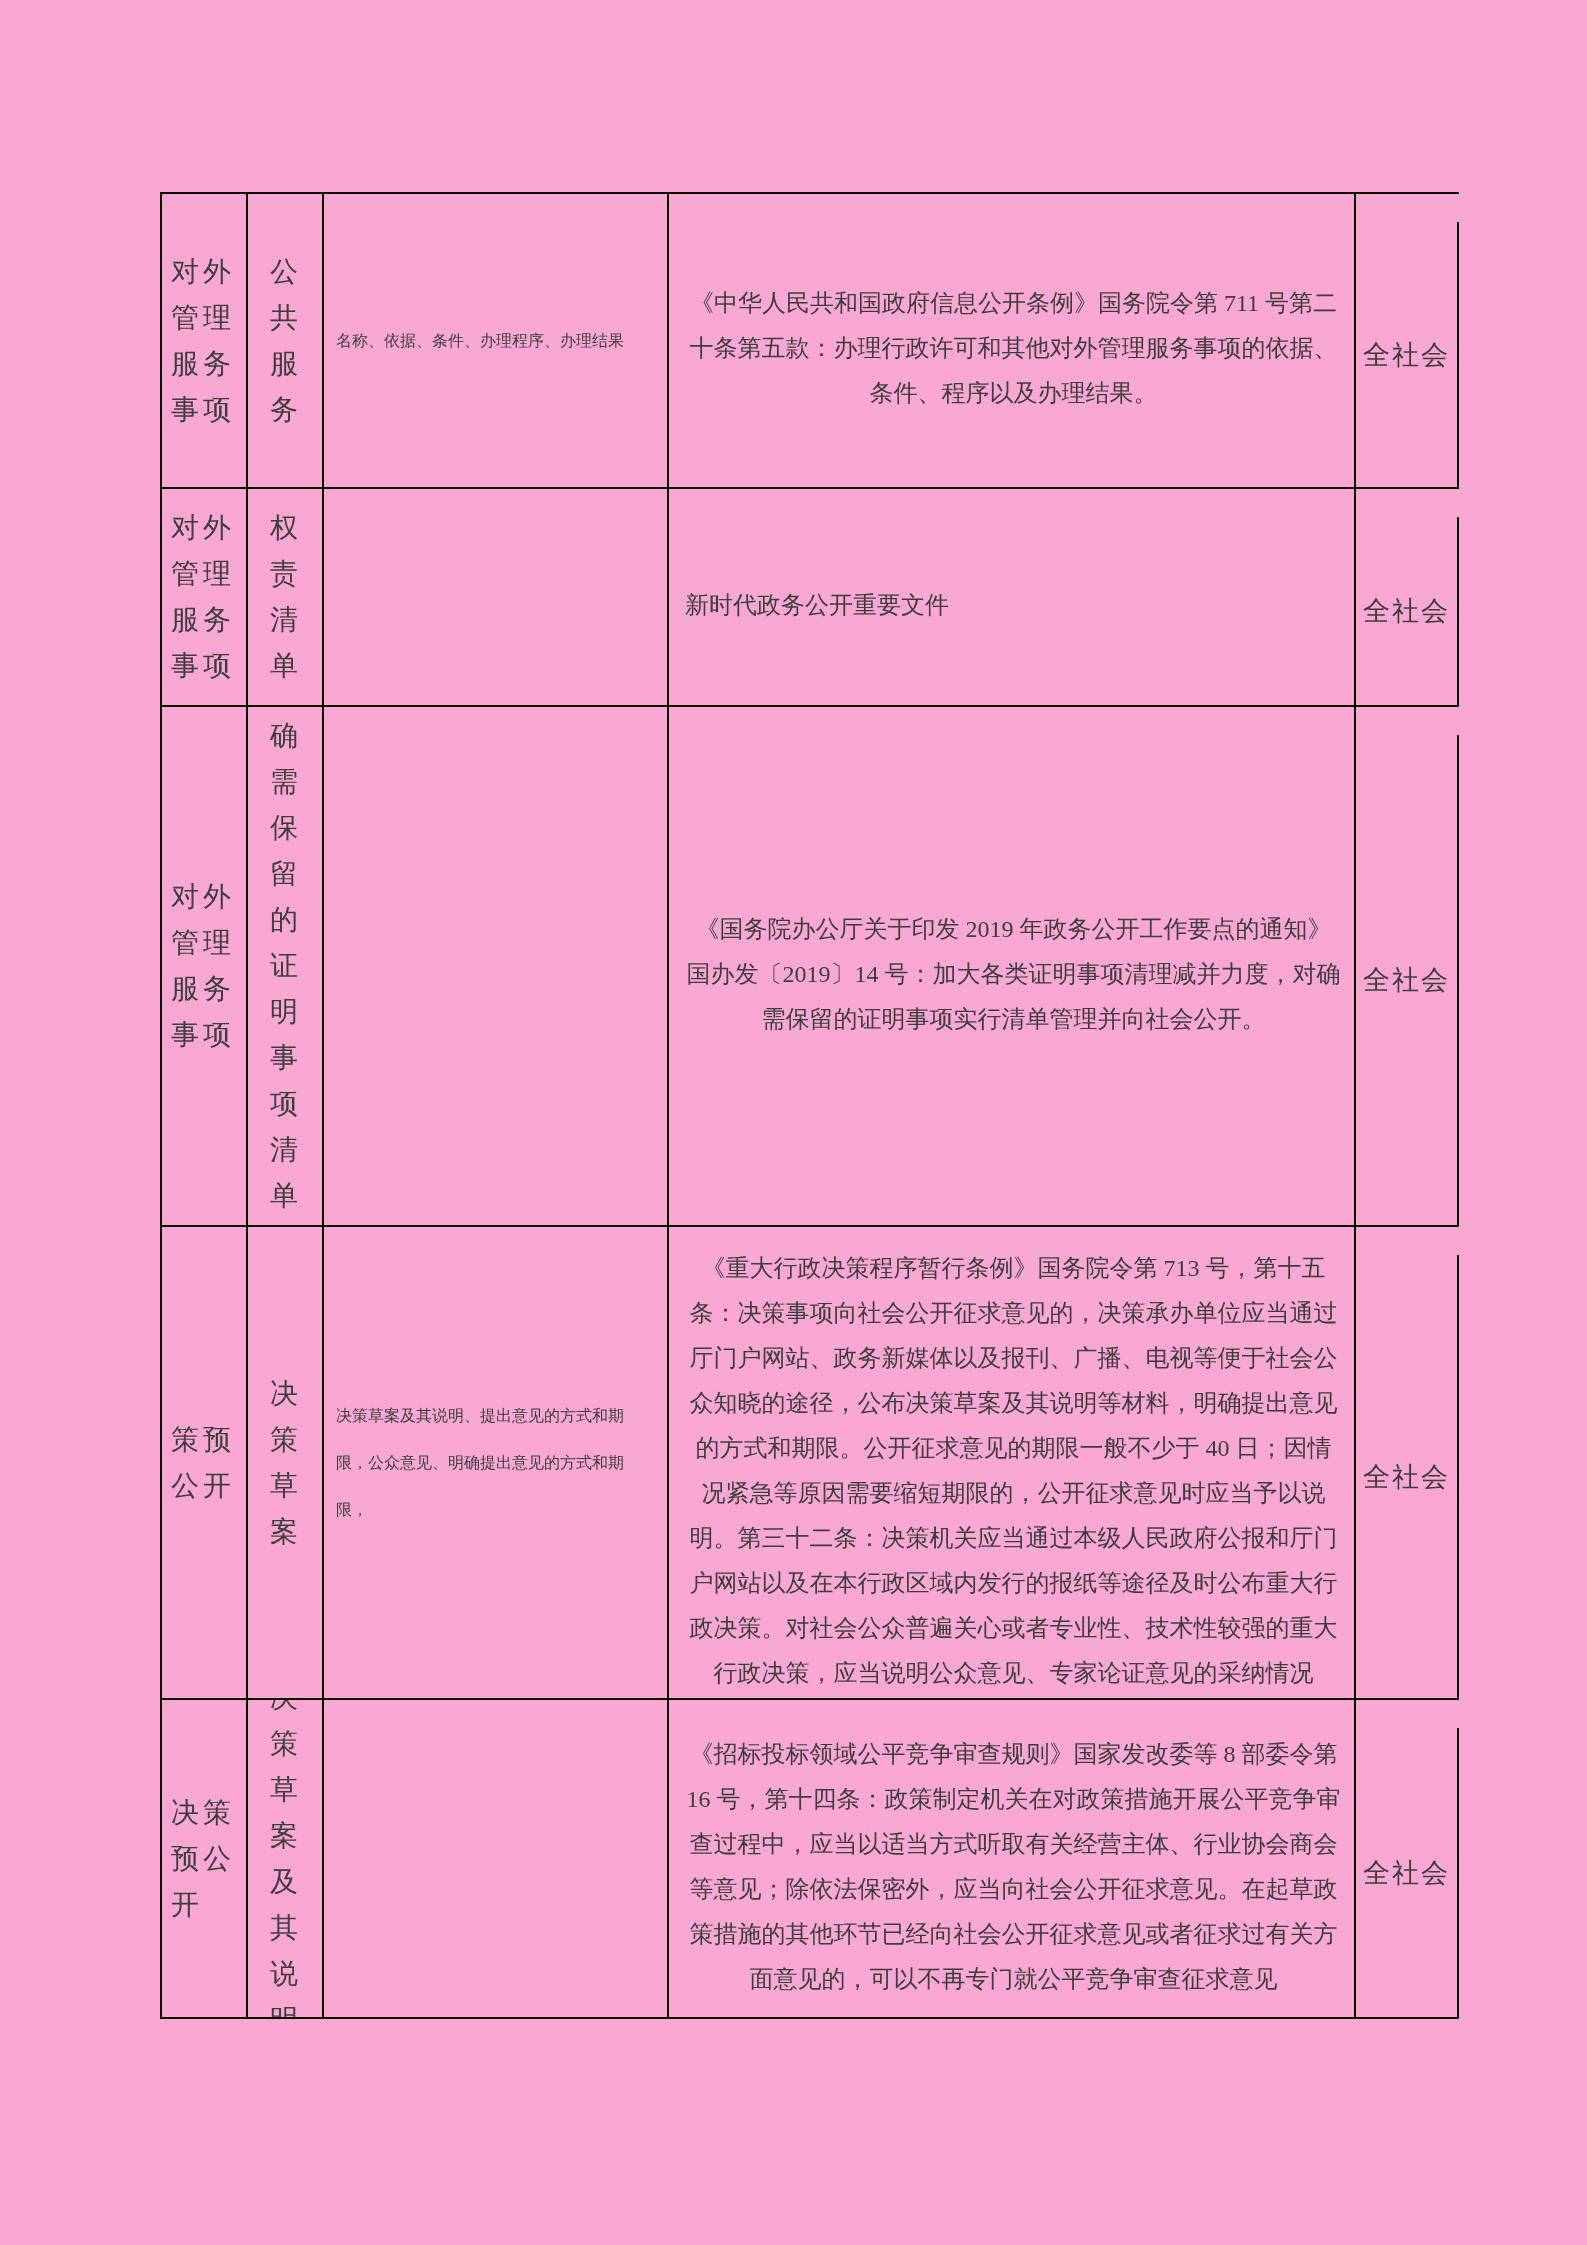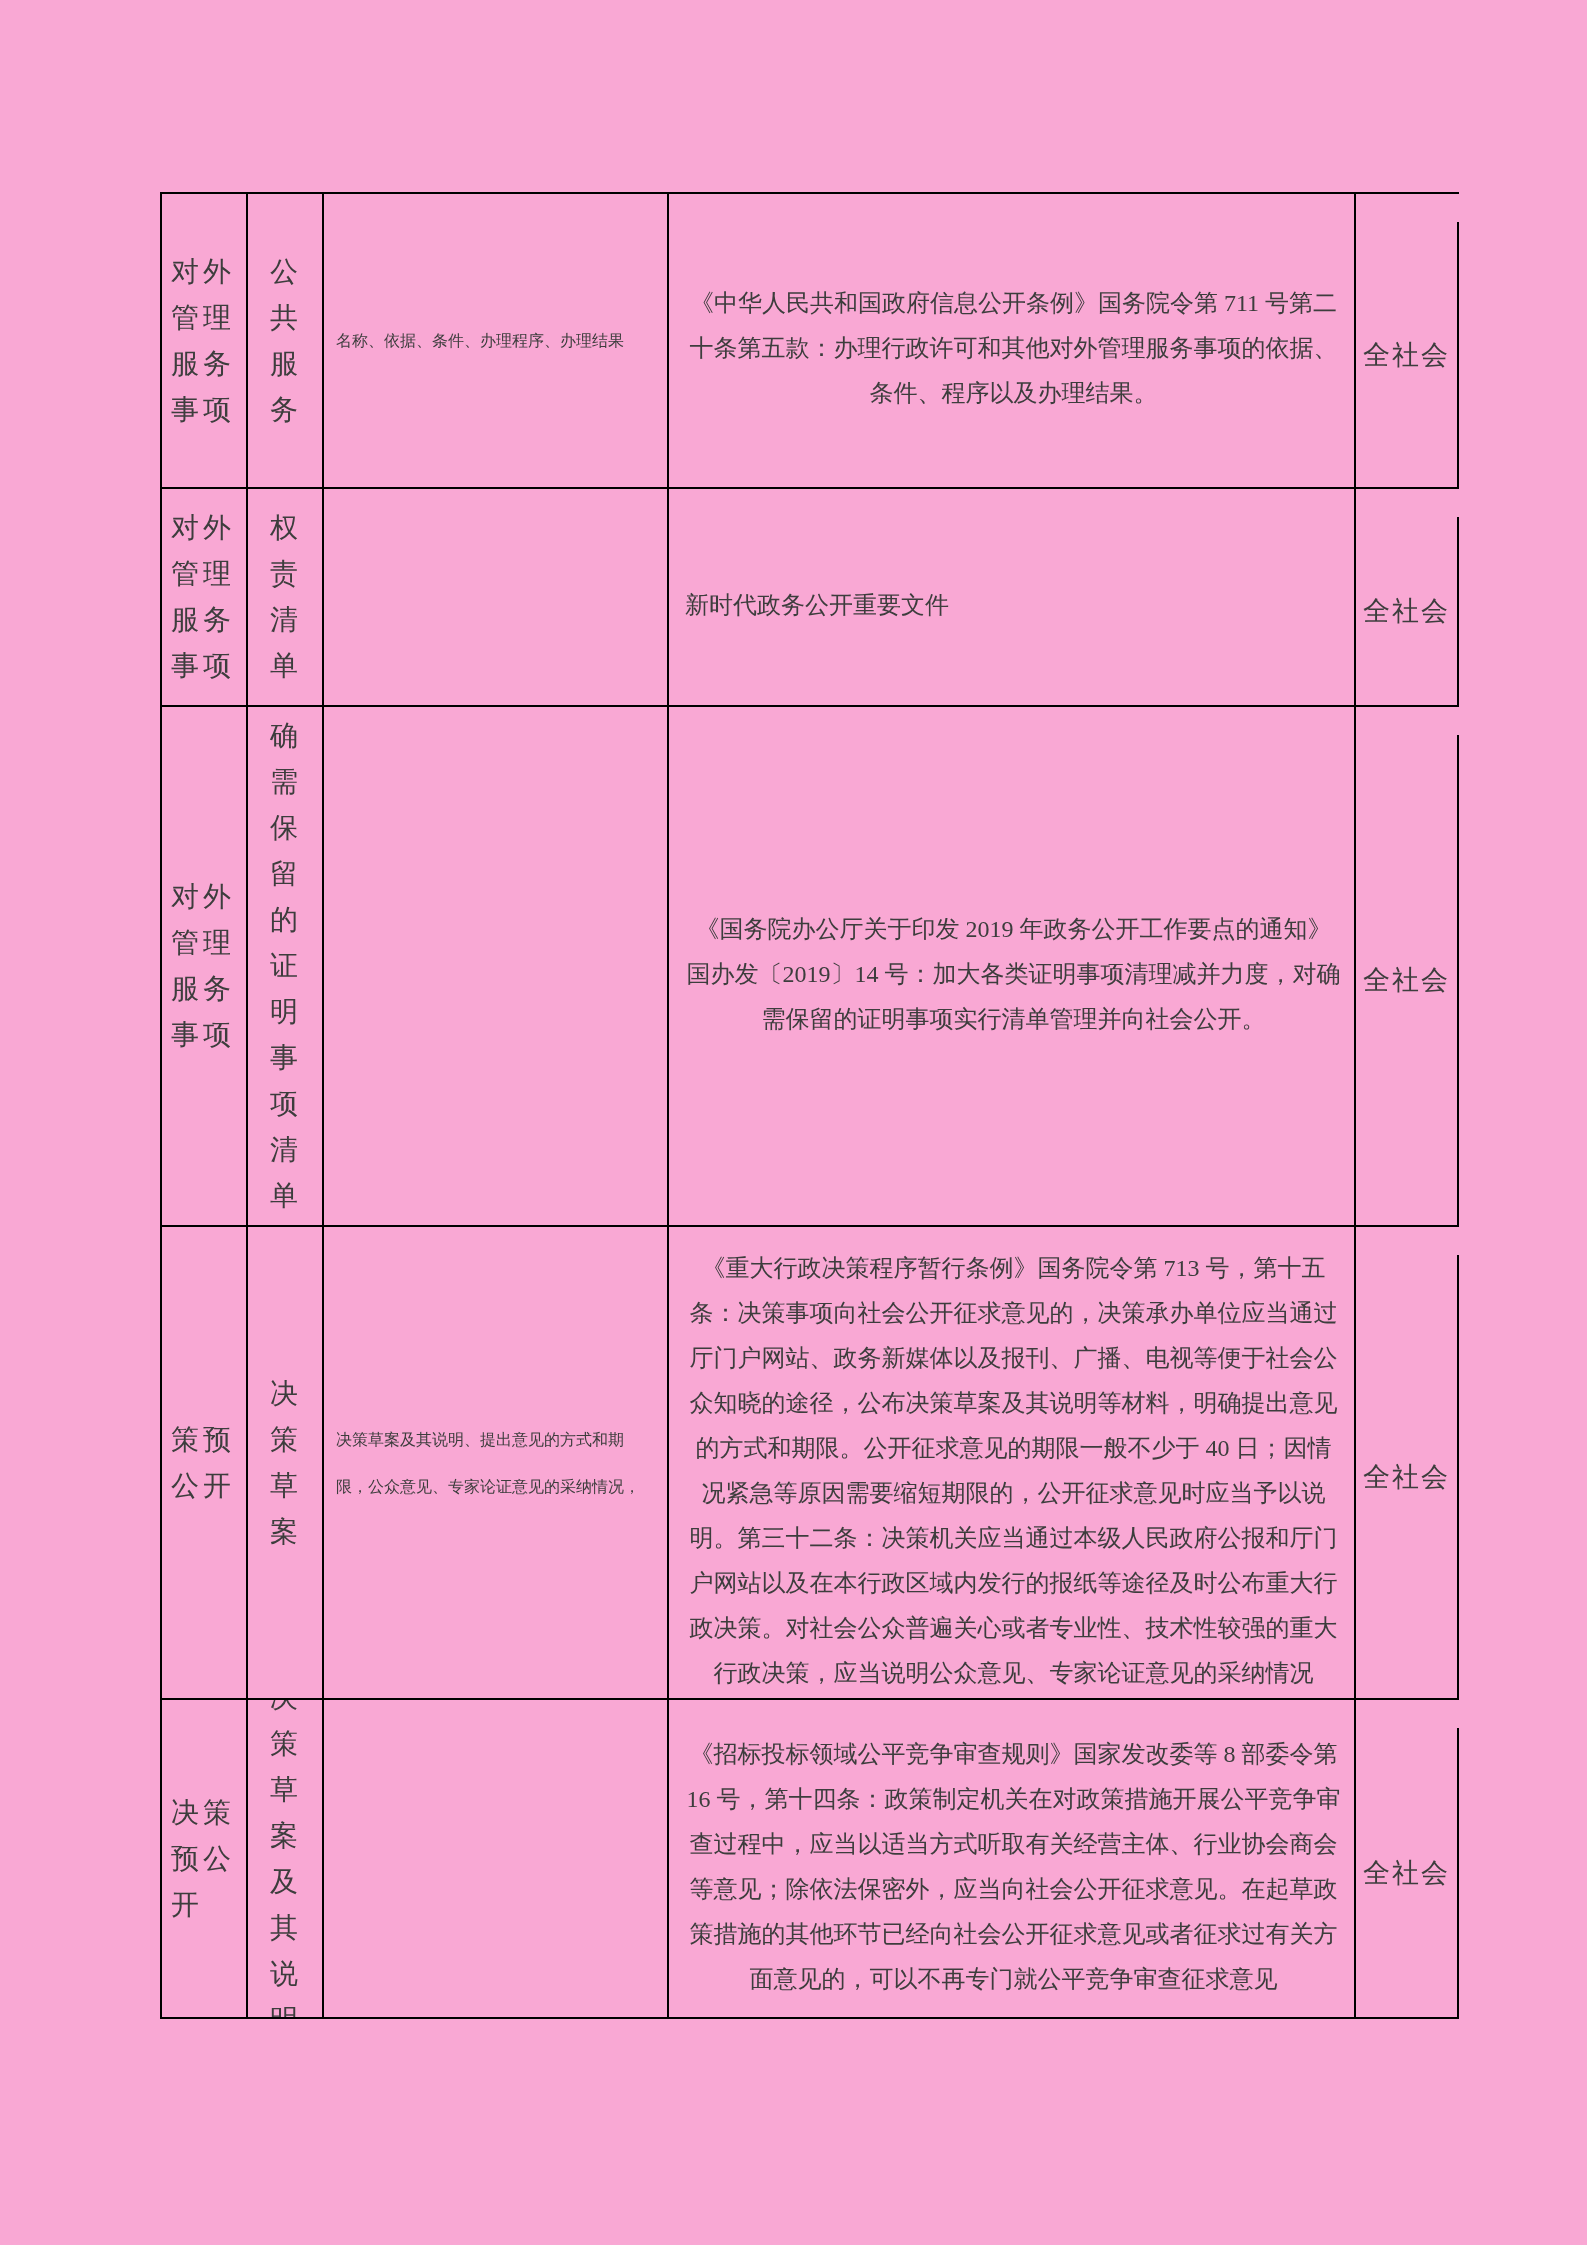--- a/index.html
+++ b/index.html
@@ -138,21 +138,21 @@
       <span class="txt">全社会</span>
     </div>
 
     <div class="cell cat">
       <span class="cat-stack txt">策预公开</span>
     </div>
     <div class="cell sub">
       <span class="sub-stack txt">决策草案</span>
     </div>
     <div class="cell content">
-      <span class="txt">决策草案及其说明、提出意见的方式和期限，公众意见、专家论证意见的采纳情况，</span>
+      <span class="txt">决策草案及其说明、提出意见的方式和期限，公众意见、明确提出意见的方式和期限，</span>
     </div>
     <div class="cell basis">
       <span class="txt">《重大行政决策程序暂行条例》国务院令第 713 号，第十五条：决策事项向社会公开征求意见的，决策承办单位应当通过厅门户网站、政务新媒体以及报刊、广播、电视等便于社会公众知晓的途径，公布决策草案及其说明等材料，明确提出意见的方式和期限。公开征求意见的期限一般不少于 40 日；因情况紧急等原因需要缩短期限的，公开征求意见时应当予以说明。第三十二条：决策机关应当通过本级人民政府公报和厅门户网站以及在本行政区域内发行的报纸等途径及时公布重大行政决策。对社会公众普遍关心或者专业性、技术性较强的重大行政决策，应当说明公众意见、专家论证意见的采纳情况</span>
     </div>
     <div class="cell aud">
       <span class="txt">全社会</span>
     </div>
 
     <div class="cell cat">
       <span class="cat-stack txt">决策预公开</span>

